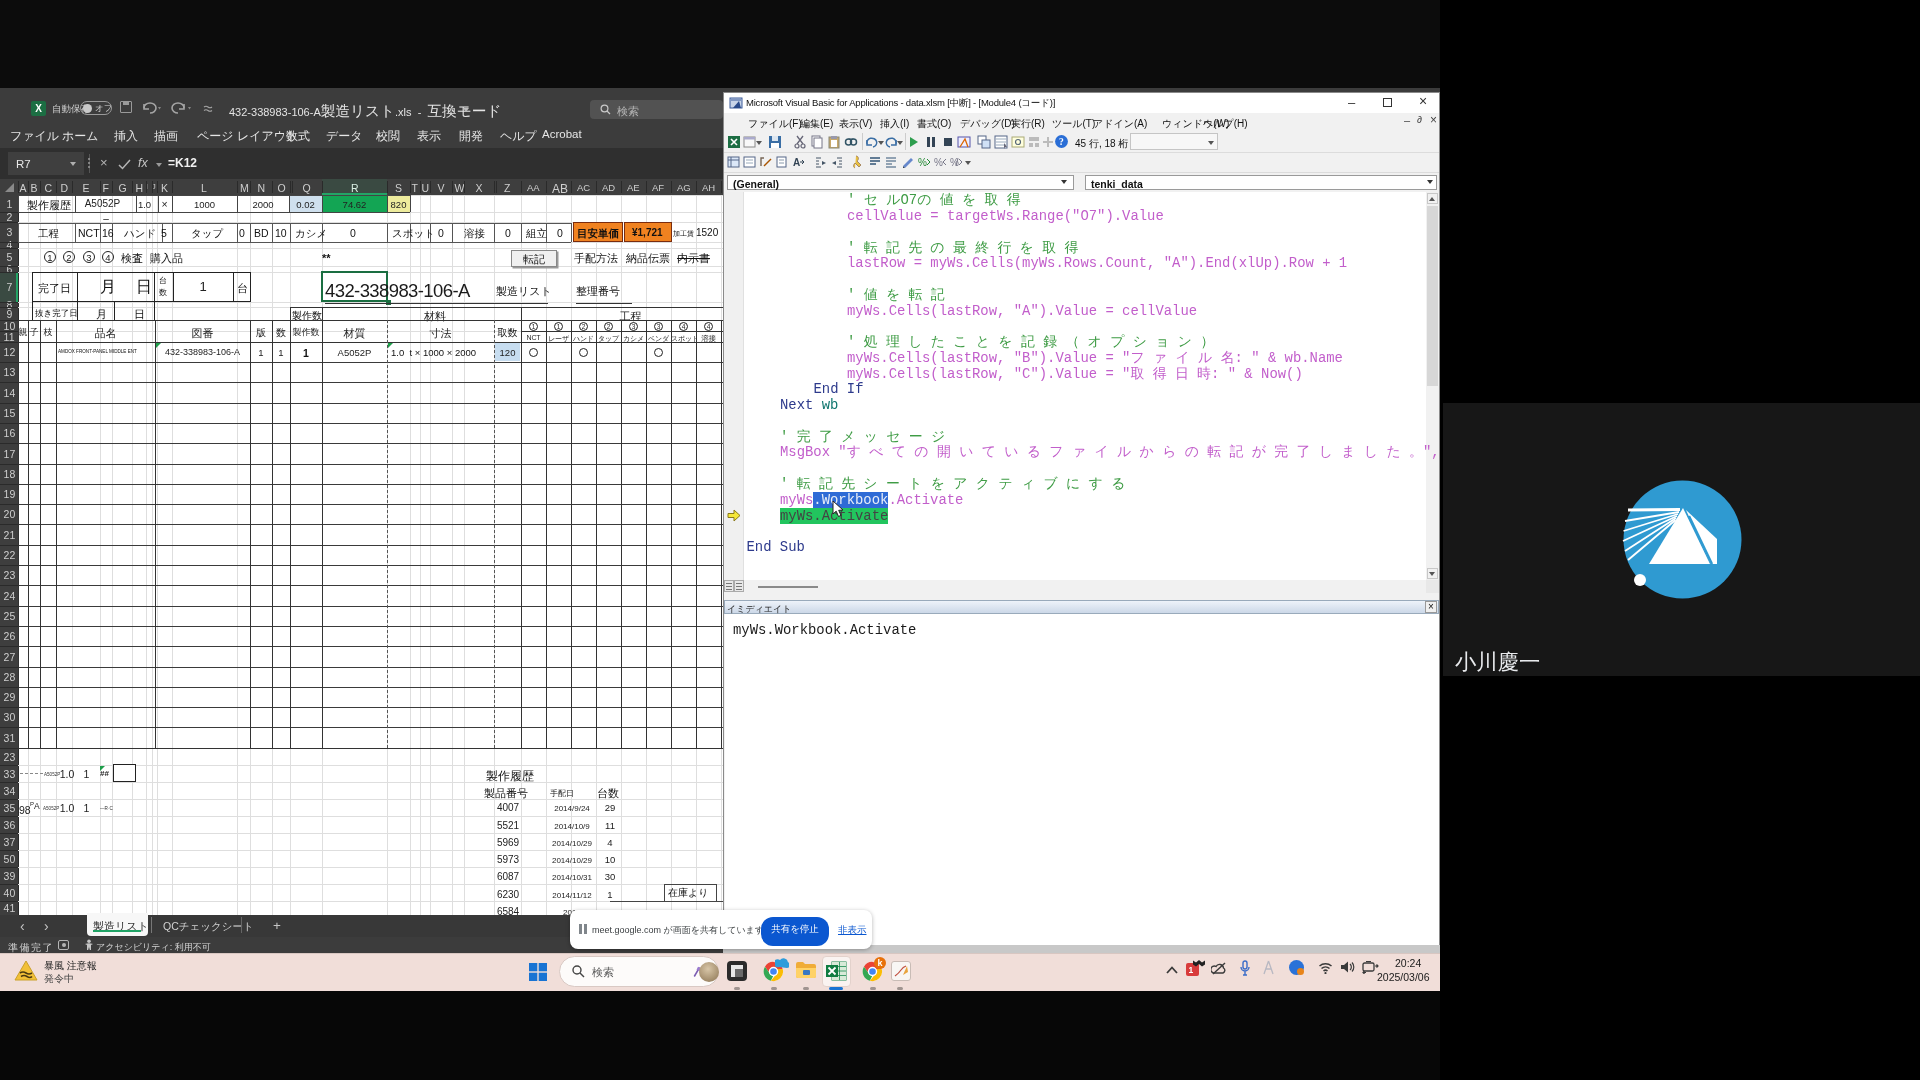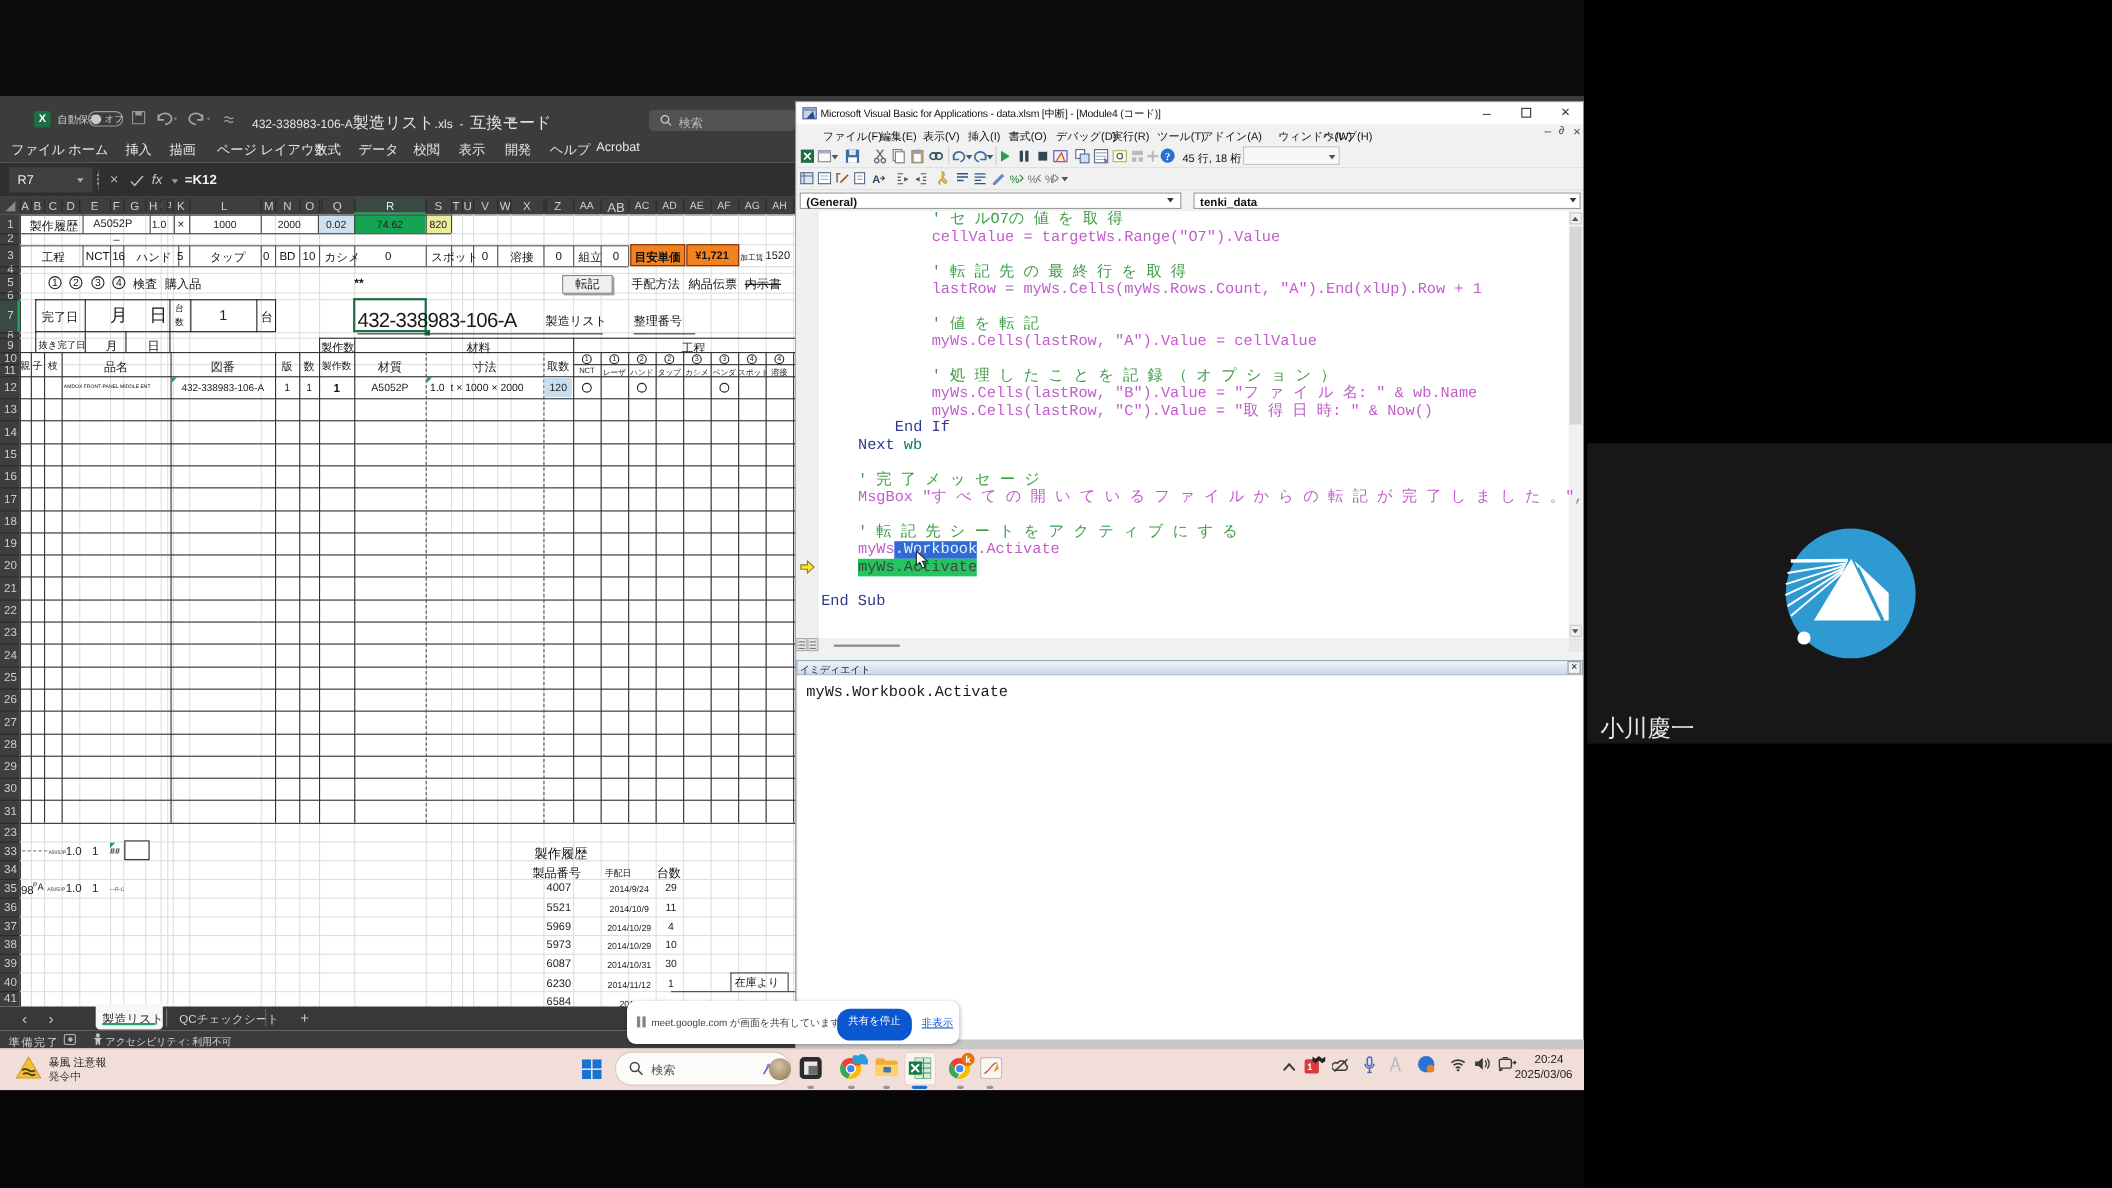--- a/index.html
+++ b/index.html
@@ -176,21 +176,21 @@
 <div class="a" style="left:3.619999999999999px;top:670.8749999999998px;font-size:10.5px;color:#cfcfcf;white-space:pre;">28</div>
 <div class="a" style="left:3.619999999999999px;top:691.1749999999997px;font-size:10.5px;color:#cfcfcf;white-space:pre;">29</div>
 <div class="a" style="left:3.619999999999999px;top:711.4749999999997px;font-size:10.5px;color:#cfcfcf;white-space:pre;">30</div>
 <div class="a" style="left:3.619999999999999px;top:731.7749999999996px;font-size:10.5px;color:#cfcfcf;white-space:pre;">31</div>
 <div class="a" style="left:3.619999999999999px;top:750.725px;font-size:10.5px;color:#cfcfcf;white-space:pre;">23</div>
 <div class="a" style="left:3.619999999999999px;top:767.725px;font-size:10.5px;color:#cfcfcf;white-space:pre;">33</div>
 <div class="a" style="left:3.619999999999999px;top:784.725px;font-size:10.5px;color:#cfcfcf;white-space:pre;">34</div>
 <div class="a" style="left:3.619999999999999px;top:801.725px;font-size:10.5px;color:#cfcfcf;white-space:pre;">35</div>
 <div class="a" style="left:3.619999999999999px;top:818.725px;font-size:10.5px;color:#cfcfcf;white-space:pre;">36</div>
 <div class="a" style="left:3.619999999999999px;top:835.725px;font-size:10.5px;color:#cfcfcf;white-space:pre;">37</div>
-<div class="a" style="left:3.619999999999999px;top:852.725px;font-size:10.5px;color:#cfcfcf;white-space:pre;">38</div>
+<div class="a" style="left:3.619999999999999px;top:852.725px;font-size:10.5px;color:#cfcfcf;white-space:pre;">50</div>
 <div class="a" style="left:3.619999999999999px;top:869.725px;font-size:10.5px;color:#cfcfcf;white-space:pre;">39</div>
 <div class="a" style="left:3.619999999999999px;top:886.725px;font-size:10.5px;color:#cfcfcf;white-space:pre;">40</div>
 <div class="a" style="left:3.619999999999999px;top:902.225px;font-size:10.5px;color:#cfcfcf;white-space:pre;">41</div>
 <div class="a" style="left:0px;top:212px;width:18px;height:1px;background:#2a2a2a"></div>
 <div class="a" style="left:0px;top:222px;width:18px;height:1px;background:#2a2a2a"></div>
 <div class="a" style="left:0px;top:242px;width:18px;height:1px;background:#2a2a2a"></div>
 <div class="a" style="left:0px;top:248px;width:18px;height:1px;background:#2a2a2a"></div>
 <div class="a" style="left:0px;top:266px;width:18px;height:1px;background:#2a2a2a"></div>
 <div class="a" style="left:0px;top:272px;width:18px;height:1px;background:#2a2a2a"></div>
 <div class="a" style="left:0px;top:302px;width:18px;height:1px;background:#2a2a2a"></div>

